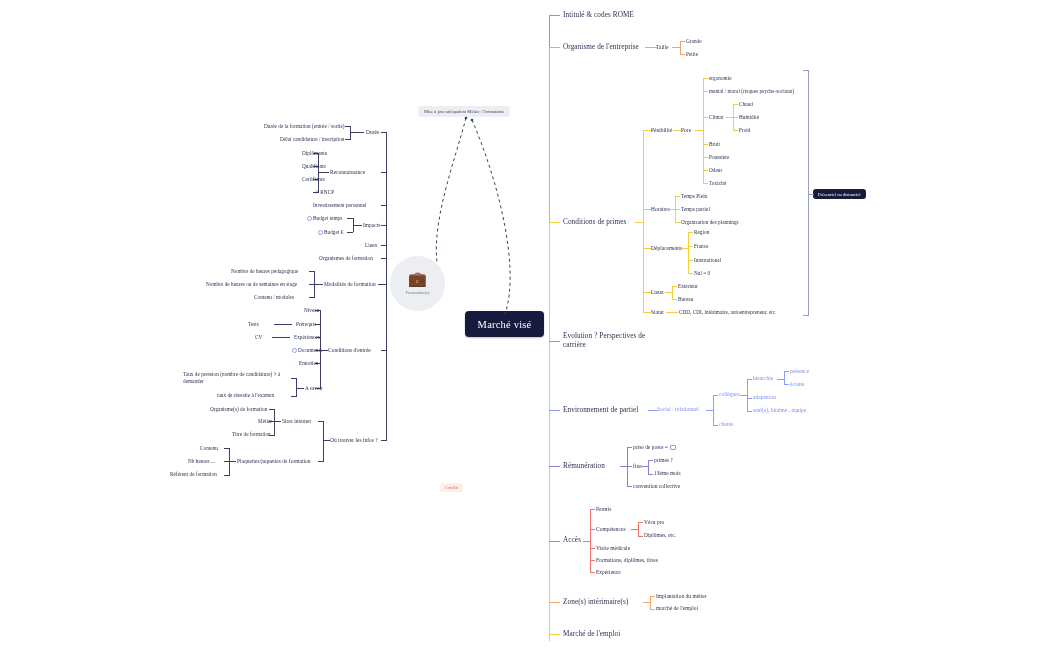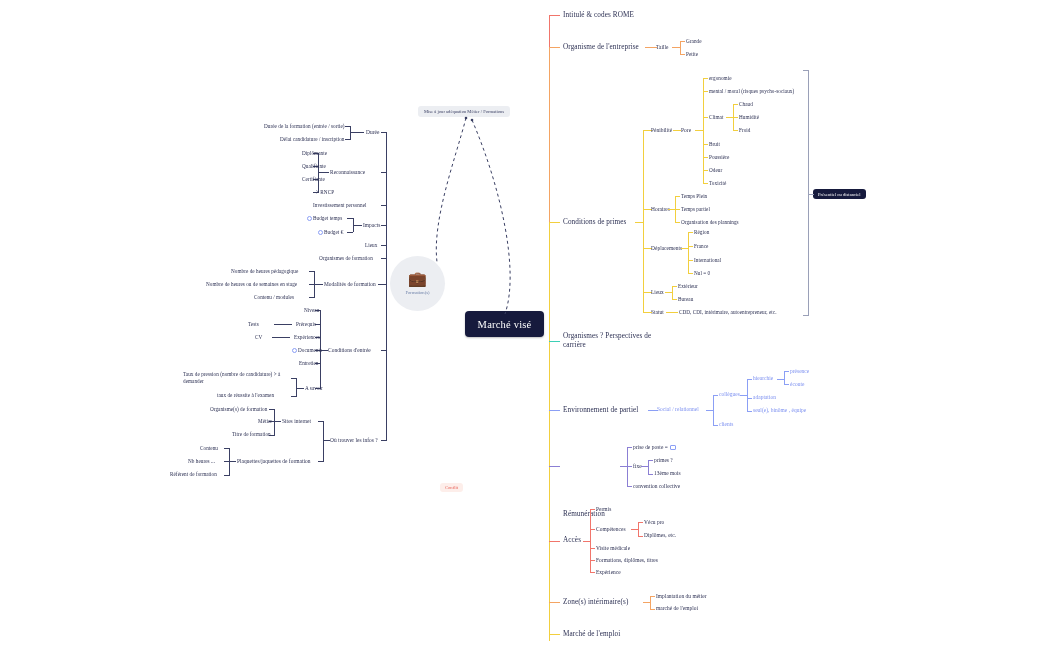--- a/index.html
+++ b/index.html
@@ -206,21 +206,21 @@
   <div class="nd l2 c-navy" style="left:651px; top:309px;">Statut</div>
   <div class="h b-yellow" style="left:666px; top:312px; width:12px;"></div>
   <div class="nd c-navy" style="left:679px; top:309px;">CDD, CDI, intérimaire, autoentrepreneur, etc.</div>
 
   <div class="v b-grey" style="left:808px; top:70px; height:245px;"></div>
   <div class="h b-grey" style="left:803px; top:70px;  width:6px;"></div>
   <div class="h b-grey" style="left:803px; top:315px; width:6px;"></div>
   <div class="h b-grey" style="left:808px; top:194px; width:6px;"></div>
 
   <div class="h b-teal" style="left:549px; top:341px; width:11px;"></div>
-  <div class="nd l1 c-navy wrap" style="left:563px; top:332px; width:95px;">Organismes ? Perspectives de carrière</div>
+  <div class="nd l1 c-navy wrap" style="left:563px; top:332px; width:95px;">Evolution ? Perspectives de carrière</div>
 
   <div class="h b-blue" style="left:549px; top:410px; width:11px;"></div>
   <div class="nd l1 c-navy" style="left:563px; top:406px;">Environnement de partiel</div>
   <div class="h b-blue" style="left:648px; top:410px; width:10px;"></div>
   <div class="nd l2 c-blue" style="left:657px; top:406px;">Social / relationnel</div>
   <div class="h b-blue" style="left:706px; top:410px; width:7px;"></div>
   <div class="v b-blue" style="left:713px; top:395px; height:30px;"></div>
   <div class="h b-blue" style="left:713px; top:395px; width:5px;"></div>
   <div class="h b-blue" style="left:713px; top:425px; width:5px;"></div>
   <div class="nd l2 c-blue" style="left:719px; top:391px;">collègues</div>
@@ -234,21 +234,21 @@
   <div class="nd l2 c-blue" style="left:753px; top:394px;">adaptation</div>
   <div class="nd l2 c-blue" style="left:753px; top:407px;">seul(e), binôme , équipe</div>
   <div class="h b-blue" style="left:777px; top:379px; width:7px;"></div>
   <div class="v b-blue" style="left:784px; top:371px; height:13px;"></div>
   <div class="h b-blue" style="left:784px; top:371px; width:5px;"></div>
   <div class="h b-blue" style="left:784px; top:384px; width:5px;"></div>
   <div class="nd l2 c-blue" style="left:790px; top:368px;">présence</div>
   <div class="nd l2 c-blue" style="left:790px; top:381px;">écoute</div>
 
   <div class="h b-purple" style="left:549px; top:466px; width:11px;"></div>
-  <div class="nd l1 c-navy" style="left:563px; top:462px;margin-top:48px;">Rémunération</div>
+  <div class="nd l1 c-navy" style="left:563px; top:462px;">Rémunération</div>
   <div class="h b-purple" style="left:620px; top:466px; width:7px;"></div>
   <div class="v b-purple" style="left:627px; top:447px; height:39px;"></div>
   <div class="h b-purple" style="left:627px; top:447px; width:5px;"></div>
   <div class="h b-purple" style="left:627px; top:466px; width:5px;"></div>
   <div class="h b-purple" style="left:627px; top:486px; width:5px;"></div>
   <div class="nd l2 c-navy" style="left:633px; top:444px;">
     <span>prise de poste =</span><span class="note-icon"></span>
   </div>
   <div class="nd l2 c-navy" style="left:633px; top:463px;">fixe</div>
   <div class="nd l2 c-navy" style="left:633px; top:483px;">convention collective</div>

